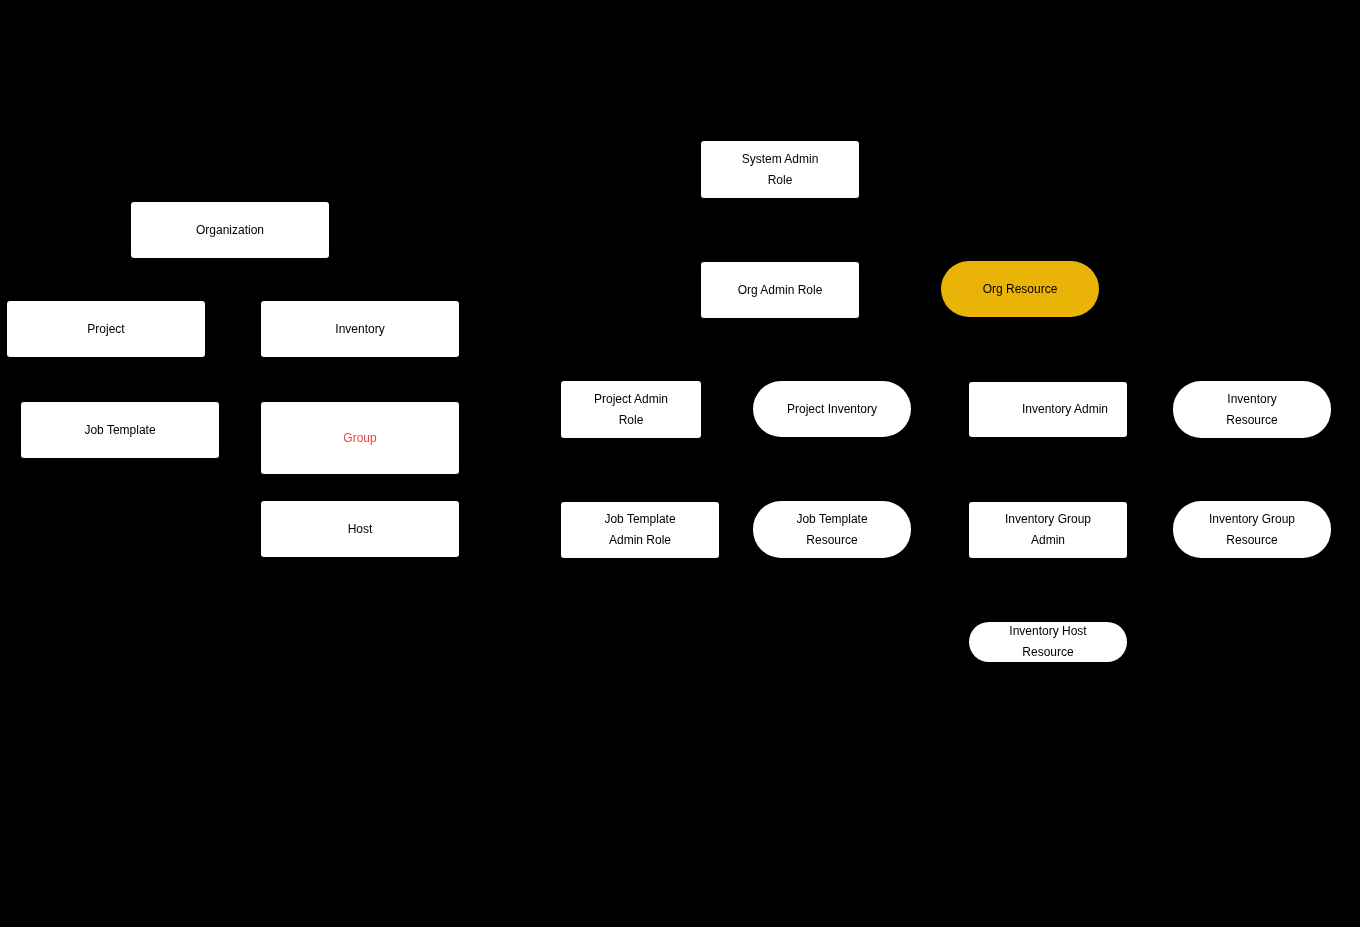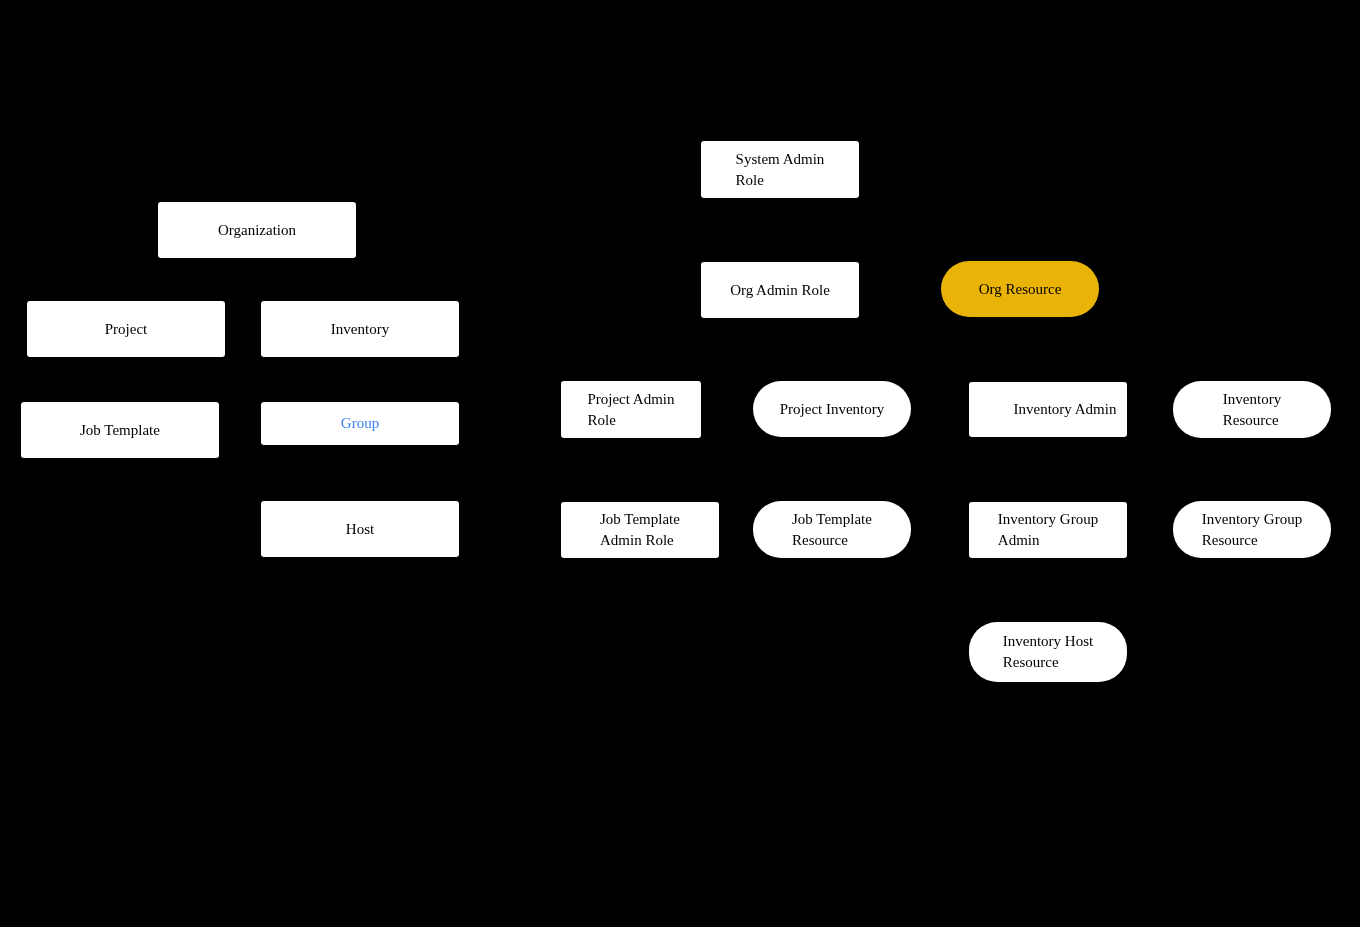--- a/index.html
+++ b/index.html
@@ -22,56 +22,55 @@
       width: 1360px;
       height: 927px;
     }
     .node {
       position: absolute;
       background: #ffffff;
       color: #000000;
       display: flex;
       align-items: center;
       justify-content: center;
-      text-align: left;
-      font-size: 15px;
+      text-align: center;
+      font-size: 12px;
       line-height: 21px;
       white-space: pre-line;
-      font-family: Liberation Serif, serif;
     }
     .node.rect {
       border-radius: 3px;
     }
     .node.stadium {
       border-radius: 28px;
     }
   </style>
 </head>
 <body>
 
 <div class="canvas" id="canvas" style="background: rgb(0, 0, 0);">
-    <div class="node rect" style="left: 158px; top: 202px; width: 198px; height: 56px; background: rgb(255, 255, 255); color: rgb(0, 0, 0);"><span>Organization</span></div>
-    <div class="node rect" style="left: 27px; top: 301px; width: 198px; height: 56px; background: rgb(255, 255, 255); color: rgb(0, 0, 0);"><span>Project</span></div>
+    <div class="node rect" style="left: 131px; top: 202px; width: 198px; height: 56px; background: rgb(255, 255, 255); color: rgb(0, 0, 0);"><span>Organization</span></div>
+    <div class="node rect" style="left: 7px; top: 301px; width: 198px; height: 56px; background: rgb(255, 255, 255); color: rgb(0, 0, 0);"><span>Project</span></div>
     <div class="node rect" style="left: 261px; top: 301px; width: 198px; height: 56px; background: rgb(255, 255, 255); color: rgb(0, 0, 0);"><span>Inventory</span></div>
     <div class="node rect" style="left: 21px; top: 402px; width: 198px; height: 56px; background: rgb(255, 255, 255); color: rgb(0, 0, 0);"><span>Job Template</span></div>
-    <div class="node rect" style="left: 261px; top: 402px; width: 198px; height: 43px; background: rgb(255, 255, 255); color: #3b82f6;"><span>Group</span></div>
+    <div class="node rect" style="left: 261px; top: 402px; width: 198px; height: 72px; background: rgb(255, 255, 255); color: #ef4444;"><span>Group</span></div>
     <div class="node rect" style="left: 261px; top: 501px; width: 198px; height: 56px; background: rgb(255, 255, 255); color: rgb(0, 0, 0);"><span>Host</span></div>
     <div class="node rect" style="left: 701px; top: 141px; width: 158px; height: 57px; background: rgb(255, 255, 255); color: rgb(0, 0, 0);"><span>System Admin
 Role</span></div>
     <div class="node rect" style="left: 701px; top: 262px; width: 158px; height: 56px; background: rgb(255, 255, 255); color: rgb(0, 0, 0);"><span>Org Admin Role</span></div>
     <div class="node stadium" style="left: 941px; top: 261px; width: 158px; height: 56px; background: #eab308; color: rgb(0, 0, 0);"><span>Org Resource</span></div>
     <div class="node rect" style="left: 561px; top: 381px; width: 140px; height: 57px; background: rgb(255, 255, 255); color: rgb(0, 0, 0);"><span>Project Admin
 Role</span></div>
     <div class="node stadium" style="left: 753px; top: 381px; width: 158px; height: 56px; background: rgb(255, 255, 255); color: rgb(0, 0, 0);"><span>Project Inventory</span></div>
     <div class="node rect" style="left: 969px; top: 382px; width: 158px; height: 55px; background: rgb(255, 255, 255); color: rgb(0, 0, 0); padding-left: 34px;"><span>Inventory Admin</span></div>
     <div class="node stadium" style="left: 1173px; top: 381px; width: 158px; height: 57px; background: rgb(255, 255, 255); color: rgb(0, 0, 0);"><span>Inventory
 Resource</span></div>
     <div class="node rect" style="left: 561px; top: 502px; width: 158px; height: 56px; background: rgb(255, 255, 255); color: rgb(0, 0, 0);"><span>Job Template
 Admin Role</span></div>
     <div class="node stadium" style="left: 753px; top: 501px; width: 158px; height: 57px; background: rgb(255, 255, 255); color: rgb(0, 0, 0);"><span>Job Template
 Resource</span></div>
     <div class="node rect" style="left: 969px; top: 502px; width: 158px; height: 56px; background: rgb(255, 255, 255); color: rgb(0, 0, 0);"><span>Inventory Group
 Admin</span></div>
     <div class="node stadium" style="left: 1173px; top: 501px; width: 158px; height: 57px; background: rgb(255, 255, 255); color: rgb(0, 0, 0);"><span>Inventory Group
 Resource</span></div>
-    <div class="node stadium" style="left: 969px; top: 622px; width: 158px; height: 60px; background: rgb(255, 255, 255); color: rgb(0, 0, 0);"><span>Inventory Host
+    <div class="node stadium" style="left: 969px; top: 622px; width: 158px; height: 40px; background: rgb(255, 255, 255); color: rgb(0, 0, 0);"><span>Inventory Host
 Resource</span></div>
   </div>
 
 </body></html>

